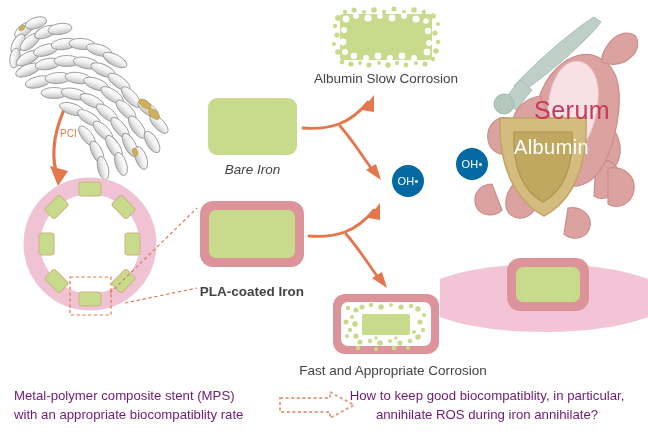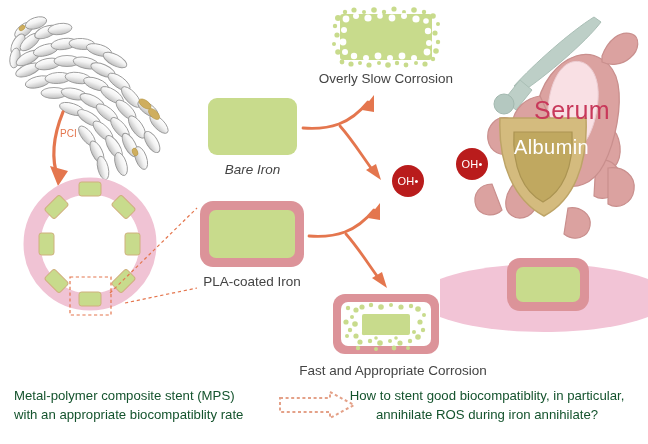--- a/index.html
+++ b/index.html
@@ -23,21 +23,21 @@
 
   
   .lbl {
     color: #444444;
     font-size: 13.5px;
     line-height: 1.15;
     white-space: nowrap;
     text-align: center;
   }
   .caption-orange {
-    color: #14532d;
+    color: #701a75;
     font-size: 13.2px;
     line-height: 1.45;
   }
   .pci-label {
     color: #e4764e;
     font-size: 10px;
     font-weight: 400;
   }
   .serum-label {
     color: #c8385a;
@@ -63,21 +63,21 @@
   }
   .pla-core {
     width: 100%;
     height: 100%;
     background: #c8db8c;
     border-radius: 7px;
   }
 
   
   .oh-dot {
-    background: #b91c1c;
+    background: #0369a1;
     border-radius: 50%;
     color: #ffffff;
     font-size: 11px;
     display: flex;
     align-items: center;
     justify-content: center;
     letter-spacing: 0.2px;
   }
 
   svg { display: block; overflow: visible; }
@@ -200,21 +200,21 @@
       <line x1="20" y1="108" x2="92" y2="93" stroke="#e4764e" stroke-width="1.2" stroke-dasharray="3.2 2.8"></line>
     </svg>
   </div>
 
   <div class="abs bare-iron" style="left:208px; top:98px; width:89px; height:57px;"></div>
   <div class="abs lbl" style="left:208px; top:162px; width:89px;font-style:italic;">Bare Iron</div>
 
   <div class="abs pla-block" style="left:200px; top:201px; width:104px; height:66px;">
     <div class="pla-core"></div>
   </div>
-  <div class="abs lbl" style="left:192px; top:274px; width:120px;">PLA-coated Iron</div>
+  <div class="abs lbl" style="left:192px; top:284px; width:120px;font-weight:bold;">PLA-coated Iron</div>
 
   <div class="abs" style="left:300px; top:92px; width:110px; height:116px;">
     <svg width="110" height="116" viewBox="0 0 110 116">
       <path d="M3 36 C30 38, 50 32, 68 10" fill="none" stroke="#e4764e" stroke-width="2.8" stroke-linecap="round"></path>
       <path d="M74 3 L62 18 L74 20 Z" fill="#e4764e"></path>
       <path d="M40 34 C54 50, 62 64, 74 80" fill="none" stroke="#e4764e" stroke-width="2.8" stroke-linecap="round"></path>
       <path d="M81 88 L66 78 L76 72 Z" fill="#e4764e"></path>
     </svg>
   </div>
 
@@ -279,21 +279,21 @@
           <circle cx="101" cy="46" r="3.4"></circle>
         <circle cx="28" cy="50" r="3.2"></circle>
           <circle cx="40" cy="52" r="3"></circle>
           <circle cx="52" cy="50" r="3.4"></circle>
         <circle cx="64" cy="52" r="3"></circle>
           <circle cx="76" cy="50" r="3.4"></circle>
           <circle cx="88" cy="52" r="3"></circle>
       </g>
     </svg>
   </div>
-  <div class="abs lbl" style="left:306px; top:71px; width:160px;">Overly Slow Corrosion</div>
+  <div class="abs lbl" style="left:306px; top:71px; width:160px;">Albumin Slow Corrosion</div>
 
   <div class="abs" style="left:328px; top:290px; width:130px; height:68px;">
     <svg width="130" height="68" viewBox="0 0 130 68">
       <rect x="5" y="4" width="106" height="60" rx="12" fill="#dc9399"></rect>
       <rect x="13" y="12" width="90" height="44" rx="7" fill="#ffffff"></rect>
       <rect x="34" y="24" width="48" height="21" rx="2" fill="#c8db8c"></rect>
       <g fill="#c8db8c">
         <circle cx="28" cy="20" r="2.6"></circle>
           <circle cx="24" cy="27" r="2"></circle>
           <circle cx="27" cy="34" r="2.8"></circle>
@@ -393,17 +393,17 @@
     <div>with an appropriate biocompatiblity rate</div>
   </div>
 
   <div class="abs" style="left:278px; top:390px; width:86px; height:32px;">
     <svg width="86" height="32" viewBox="0 0 86 32">
       <path d="M2 8 L52 8 L52 2 L76 15 L52 28 L52 22 L2 22 Z" fill="none" stroke="#e4a188" stroke-width="2" stroke-dasharray="3 2.6"></path>
     </svg>
   </div>
 
   <div class="abs caption-orange" style="left:332px; top:386px; width:310px; text-align:center;">
-    <div>How to stent good biocompatiblity, in particular,</div>
+    <div>How to keep good biocompatiblity, in particular,</div>
     <div>annihilate ROS during iron annihilate?</div>
   </div>
 
 </div>
 
 </body></html>

